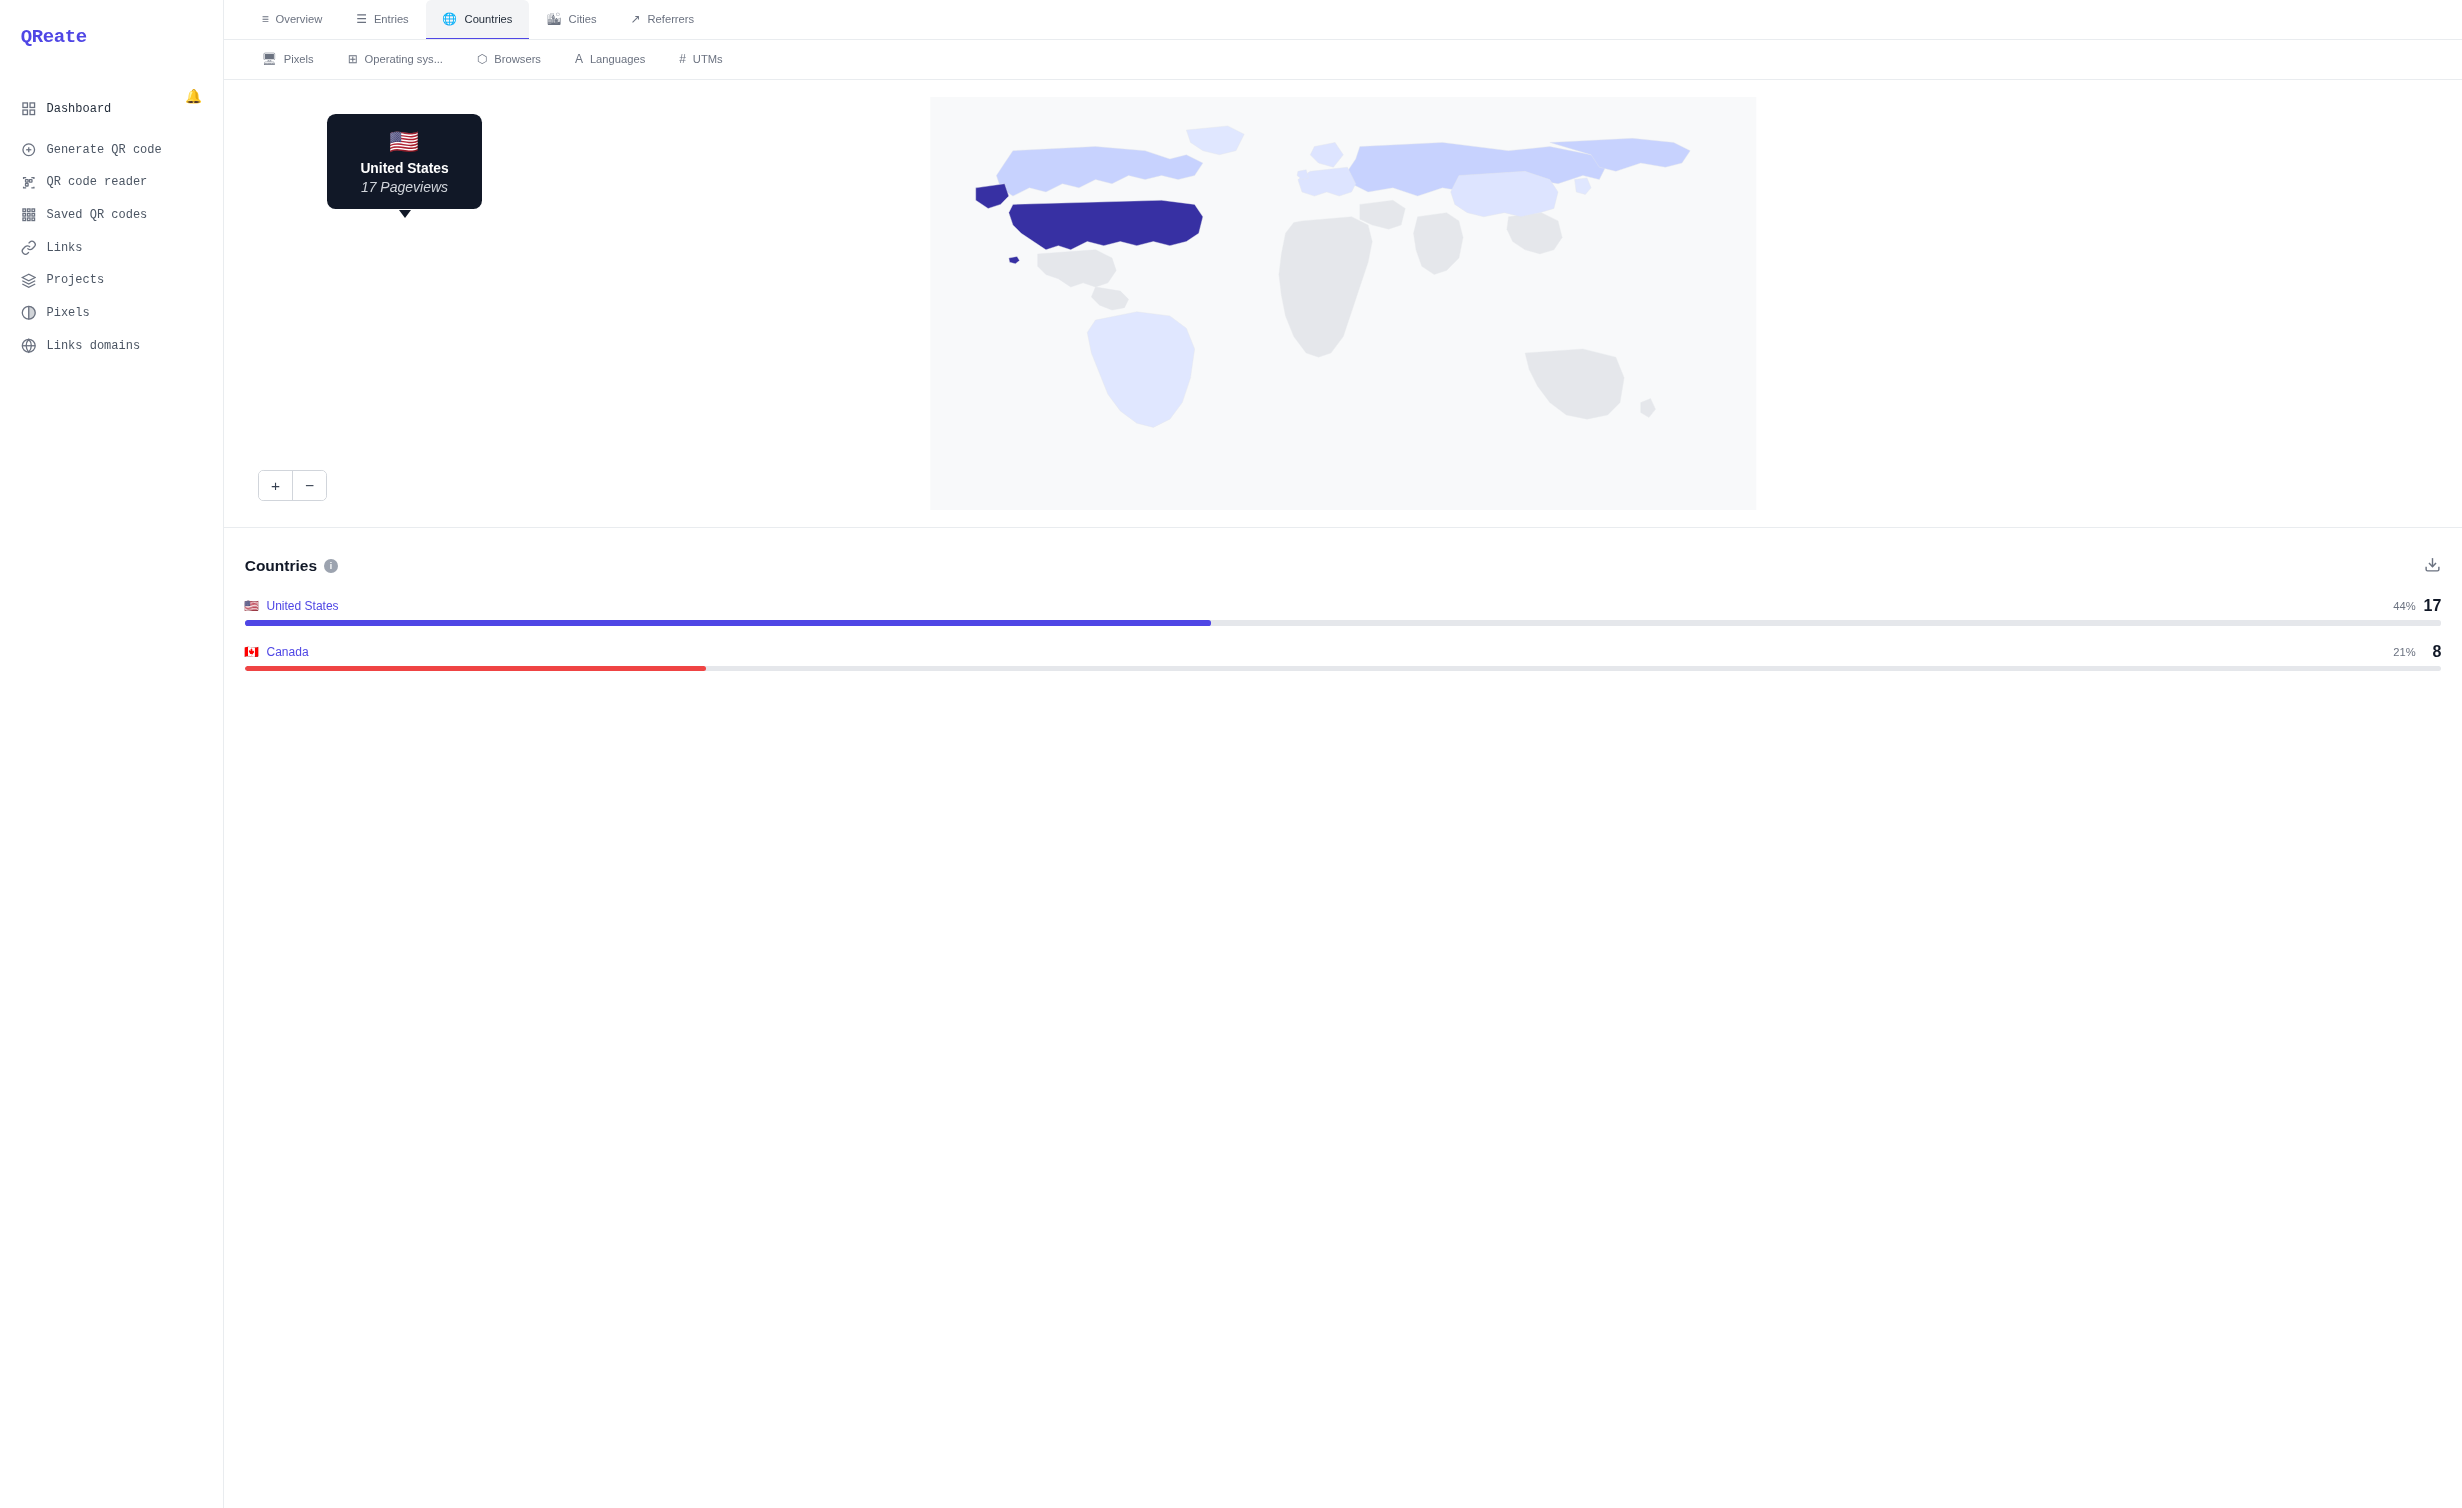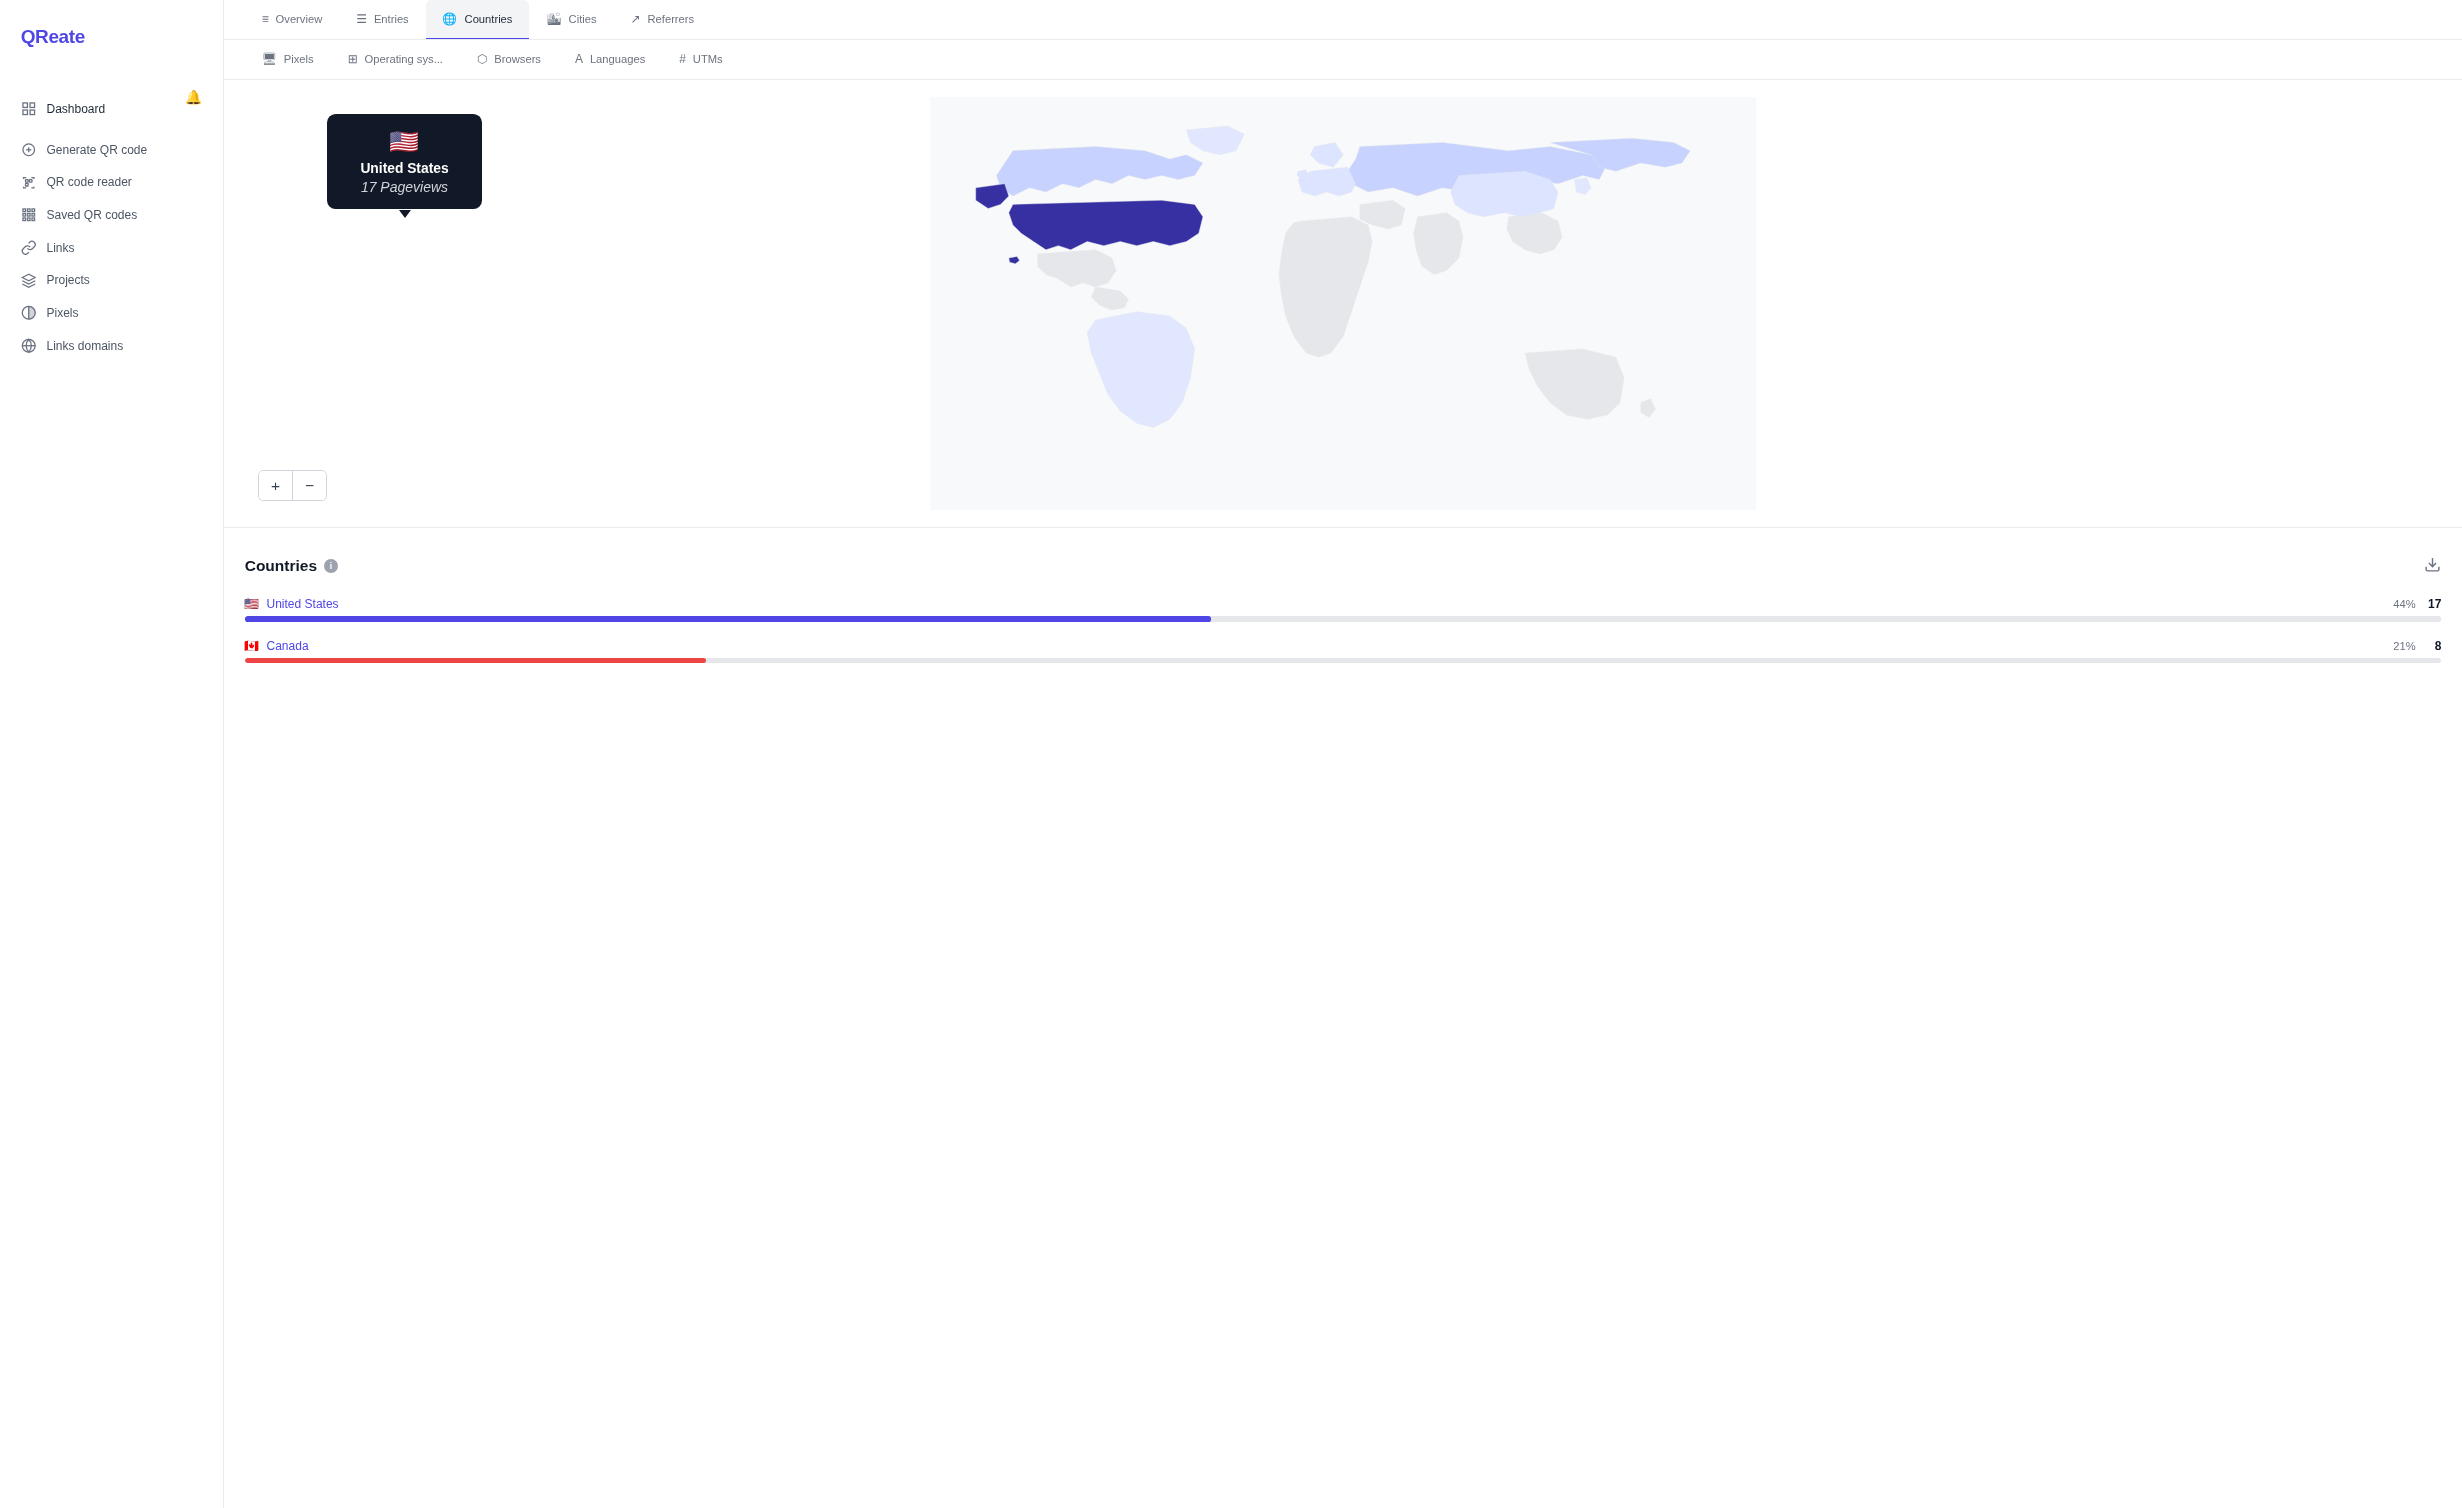--- a/index.html
+++ b/index.html
@@ -7,20 +7,21 @@
 
     
     .sidebar {
       width: 224px;
       min-width: 224px;
       background: #fff;
       border-right: 0.9px solid #e9ecef;
       display: flex;
       flex-direction: column;
       padding: 17px 0;
+      font-family: Liberation Mono, monospace;
     }
     .sidebar-logo {
       padding: 8.6px 20.7px 20.7px;
       font-size: 19px;
       font-weight: 700;
       color: #4f46e5;
       letter-spacing: -0.4px;
     }
     .sidebar-item {
       display: flex;
@@ -213,21 +214,21 @@
     .country-stats {
       display: flex;
       align-items: center;
       gap: 5px;
     }
     .country-pct {
       font-size: 11.2px;
       color: #6b7280;
     }
     .country-count {
-      font-size: 12px;
+      font-size: 16px;
       font-weight: 600;
       color: #111827;
       min-width: 20.7px;
       text-align: right;
     }
     .progress-bar-bg {
       height: 5.2px;
       background: #e5e7eb;
       border-radius: 2.6px;
       overflow: hidden;

